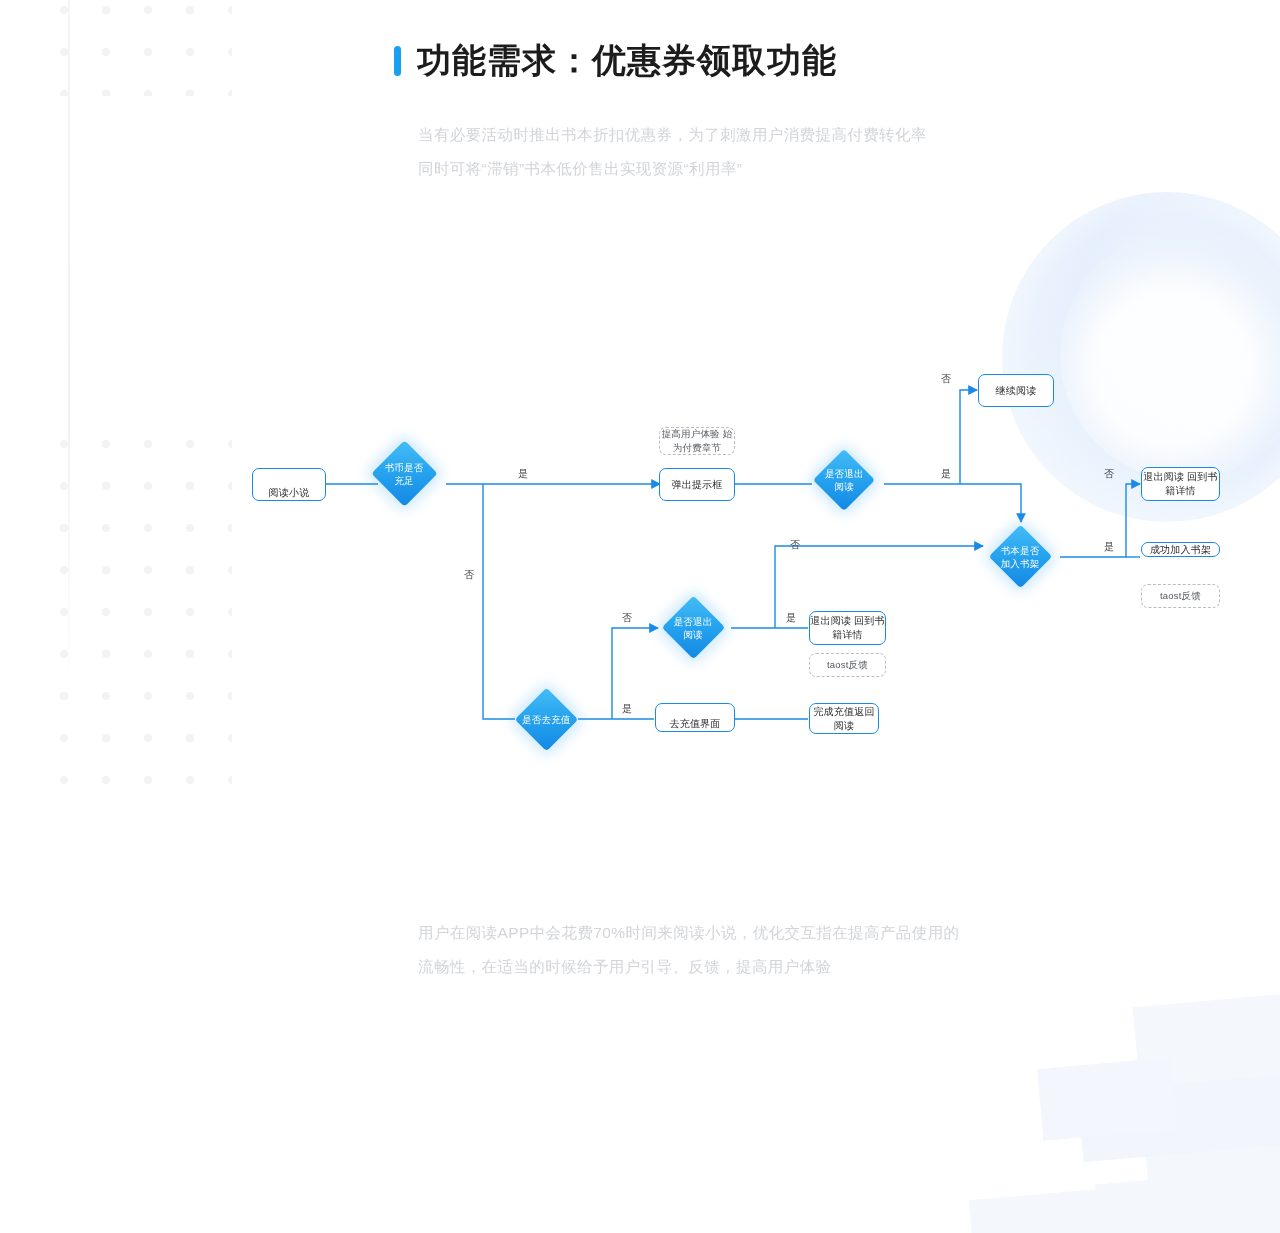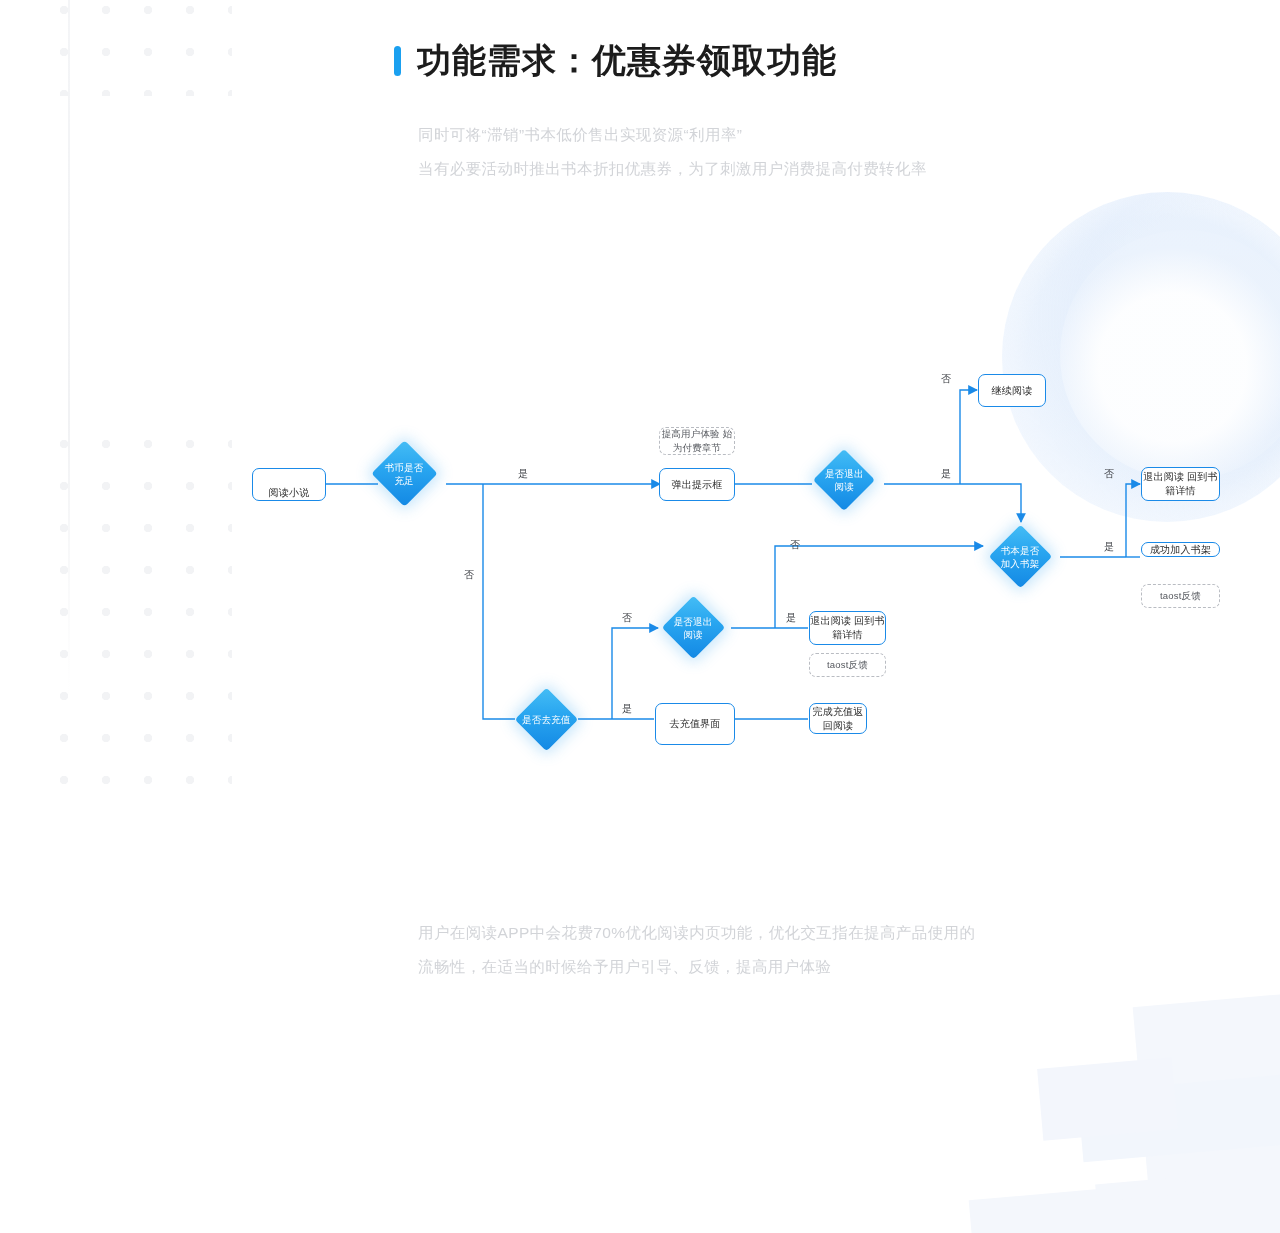--- a/index.html
+++ b/index.html
@@ -113,22 +113,22 @@
     <div class="slab slab-c"></div>
     <div class="slab slab-d"></div>
   </div>
 
   <div class="section" style="left:394px;top:38px;">
     <div class="heading">
       <div class="accent-bar"></div>
       <div class="heading-text">功能需求：优惠券领取功能</div>
     </div>
     <div class="desc">
+      <div>当有必要活动时推出书本折扣优惠券，为了刺激用户消费提高付费转化率</div>
       <div>同时可将“滞销”书本低价售出实现资源“利用率”</div>
-      <div>当有必要活动时推出书本折扣优惠券，为了刺激用户消费提高付费转化率</div>
     </div>
   </div>
 
   <div class="flow">
 
     <svg width="1280" height="1233">
       <defs>
         <marker id="arrow" viewBox="0 0 10 10" refX="9" refY="5" markerWidth="7" markerHeight="7" orient="auto-start-reverse">
           <path d="M 0 0 L 10 5 L 0 10 z" fill="#1a8ae8"></path>
         </marker>
@@ -186,21 +186,21 @@
 
     <div class="node box" style="left:659px;top:468px;width:76px;height:33px;">
       <span>弹出提示框</span>
     </div>
 
     <div class="node diamond" style="left:822px;top:458px;width:44px;height:44px;transform:rotate(45deg);border-radius:4px;">
       <span class="inner">是否退出
 阅读</span>
     </div>
 
-    <div class="node box" style="left:978px;top:374px;width:68px;height:33px;">
+    <div class="node box" style="left:978px;top:374px;width:76px;height:33px;">
       <span>继续阅读</span>
     </div>
 
     <div class="node diamond" style="left:998px;top:534px;width:45px;height:45px;transform:rotate(45deg);border-radius:4px;">
       <span class="inner">书本是否
 加入书架</span>
     </div>
 
     <div class="node box" style="left:1141px;top:467px;width:79px;height:34px;">
       <span>退出阅读
@@ -226,40 +226,40 @@
     </div>
 
     <div class="node note" style="left:809px;top:653px;width:77px;height:24px;">
       <span>taost反馈</span>
     </div>
 
     <div class="node diamond" style="left:524px;top:697px;width:45px;height:45px;transform:rotate(45deg);border-radius:4px;">
       <span class="inner">是否去充值</span>
     </div>
 
-    <div class="node box" style="left:655px;top:703px;width:80px;height:42px;">
+    <div class="node box" style="left:655px;top:703px;width:80px;height:29px;align-items:flex-end;">
       <span>去充值界面</span>
     </div>
 
-    <div class="node box" style="left:809px;top:703px;width:58px;height:31px;align-items:flex-end;">
+    <div class="node box" style="left:809px;top:703px;width:70px;height:31px;align-items:flex-end;">
       <span>完成充值返回阅读</span>
     </div>
 
     <div class="edge-label" style="left:518px;top:467px;">是</div>
     <div class="edge-label" style="left:464px;top:568px;">否</div>
     <div class="edge-label" style="left:941px;top:372px;">否</div>
     <div class="edge-label" style="left:941px;top:467px;">是</div>
     <div class="edge-label" style="left:1104px;top:467px;">否</div>
     <div class="edge-label" style="left:1104px;top:540px;">是</div>
     <div class="edge-label" style="left:790px;top:538px;">否</div>
     <div class="edge-label" style="left:622px;top:611px;">否</div>
     <div class="edge-label" style="left:786px;top:611px;">是</div>
     <div class="edge-label" style="left:622px;top:702px;">是</div>
   </div>
 
   <div class="section" style="left:394px;top:882px;">
     <div class="desc">
-      <div>用户在阅读APP中会花费70%优化阅读内页功能，优化交互指在提高产品使用的</div>
+      <div>用户在阅读APP中会花费70%时间来阅读小说，优化交互指在提高产品使用的</div>
       <div>流畅性，在适当的时候给予用户引导、反馈，提高用户体验</div>
     </div>
   </div>
 
 </div>
 
 </body></html>

